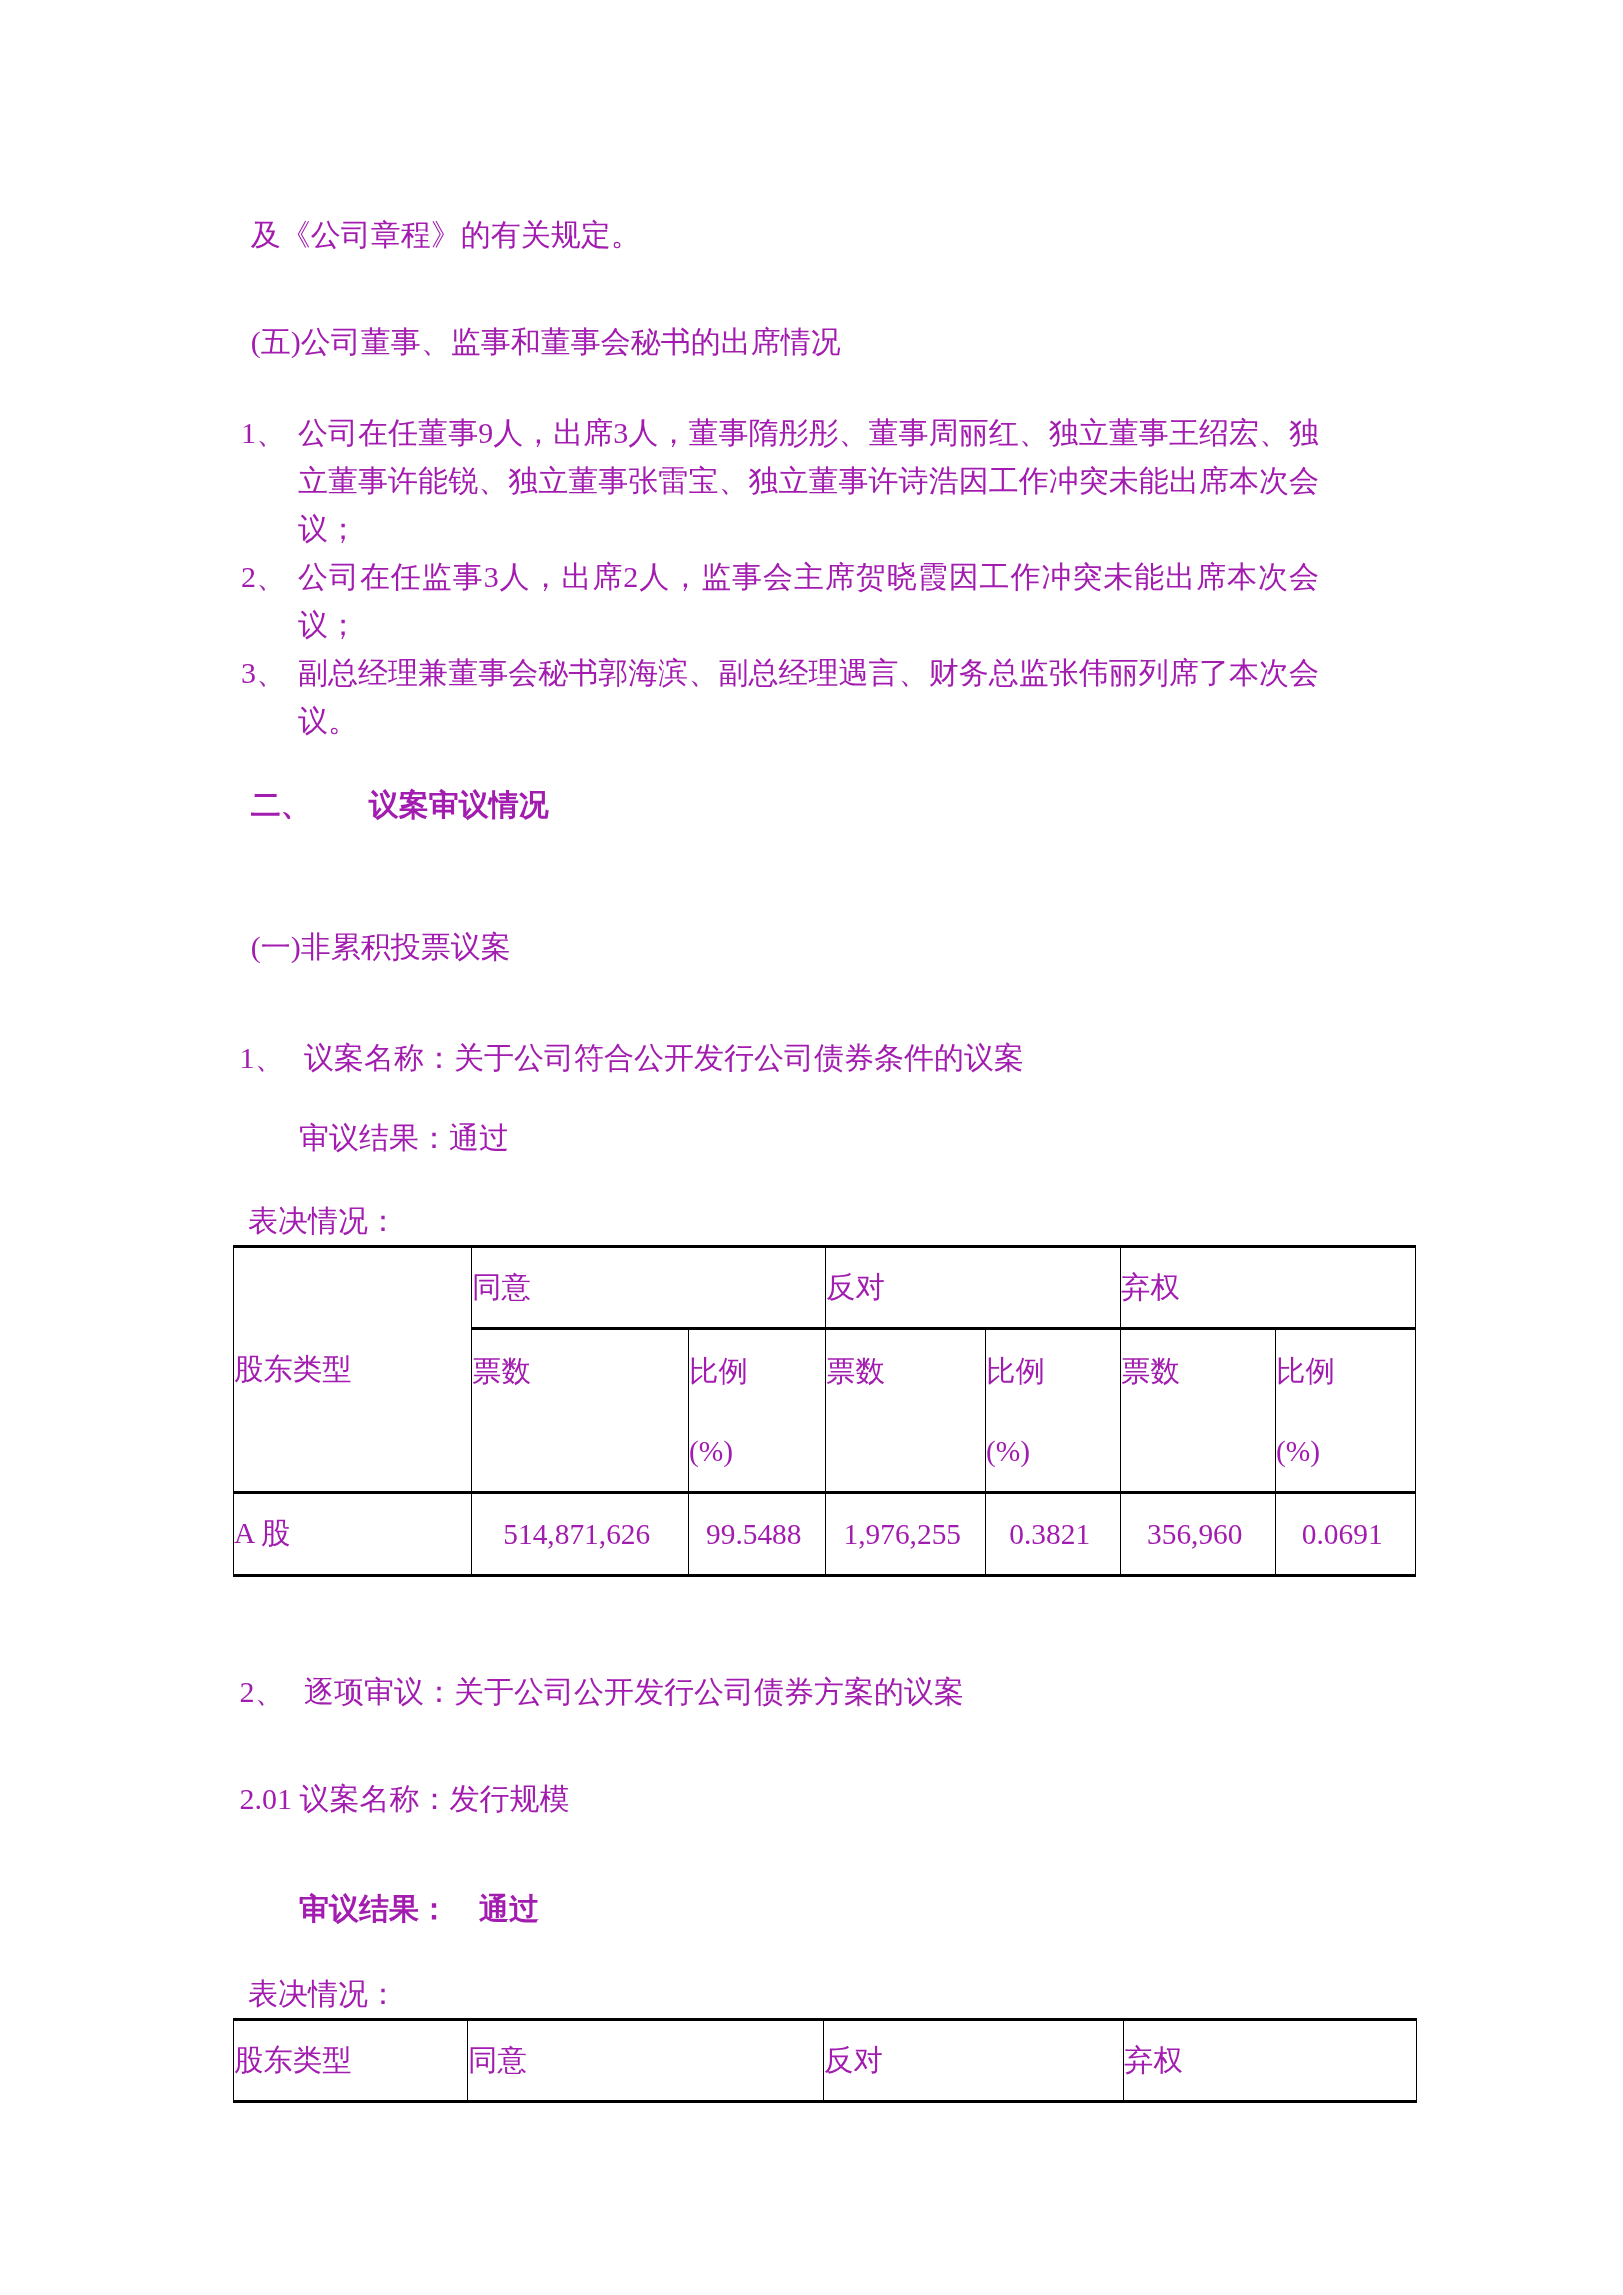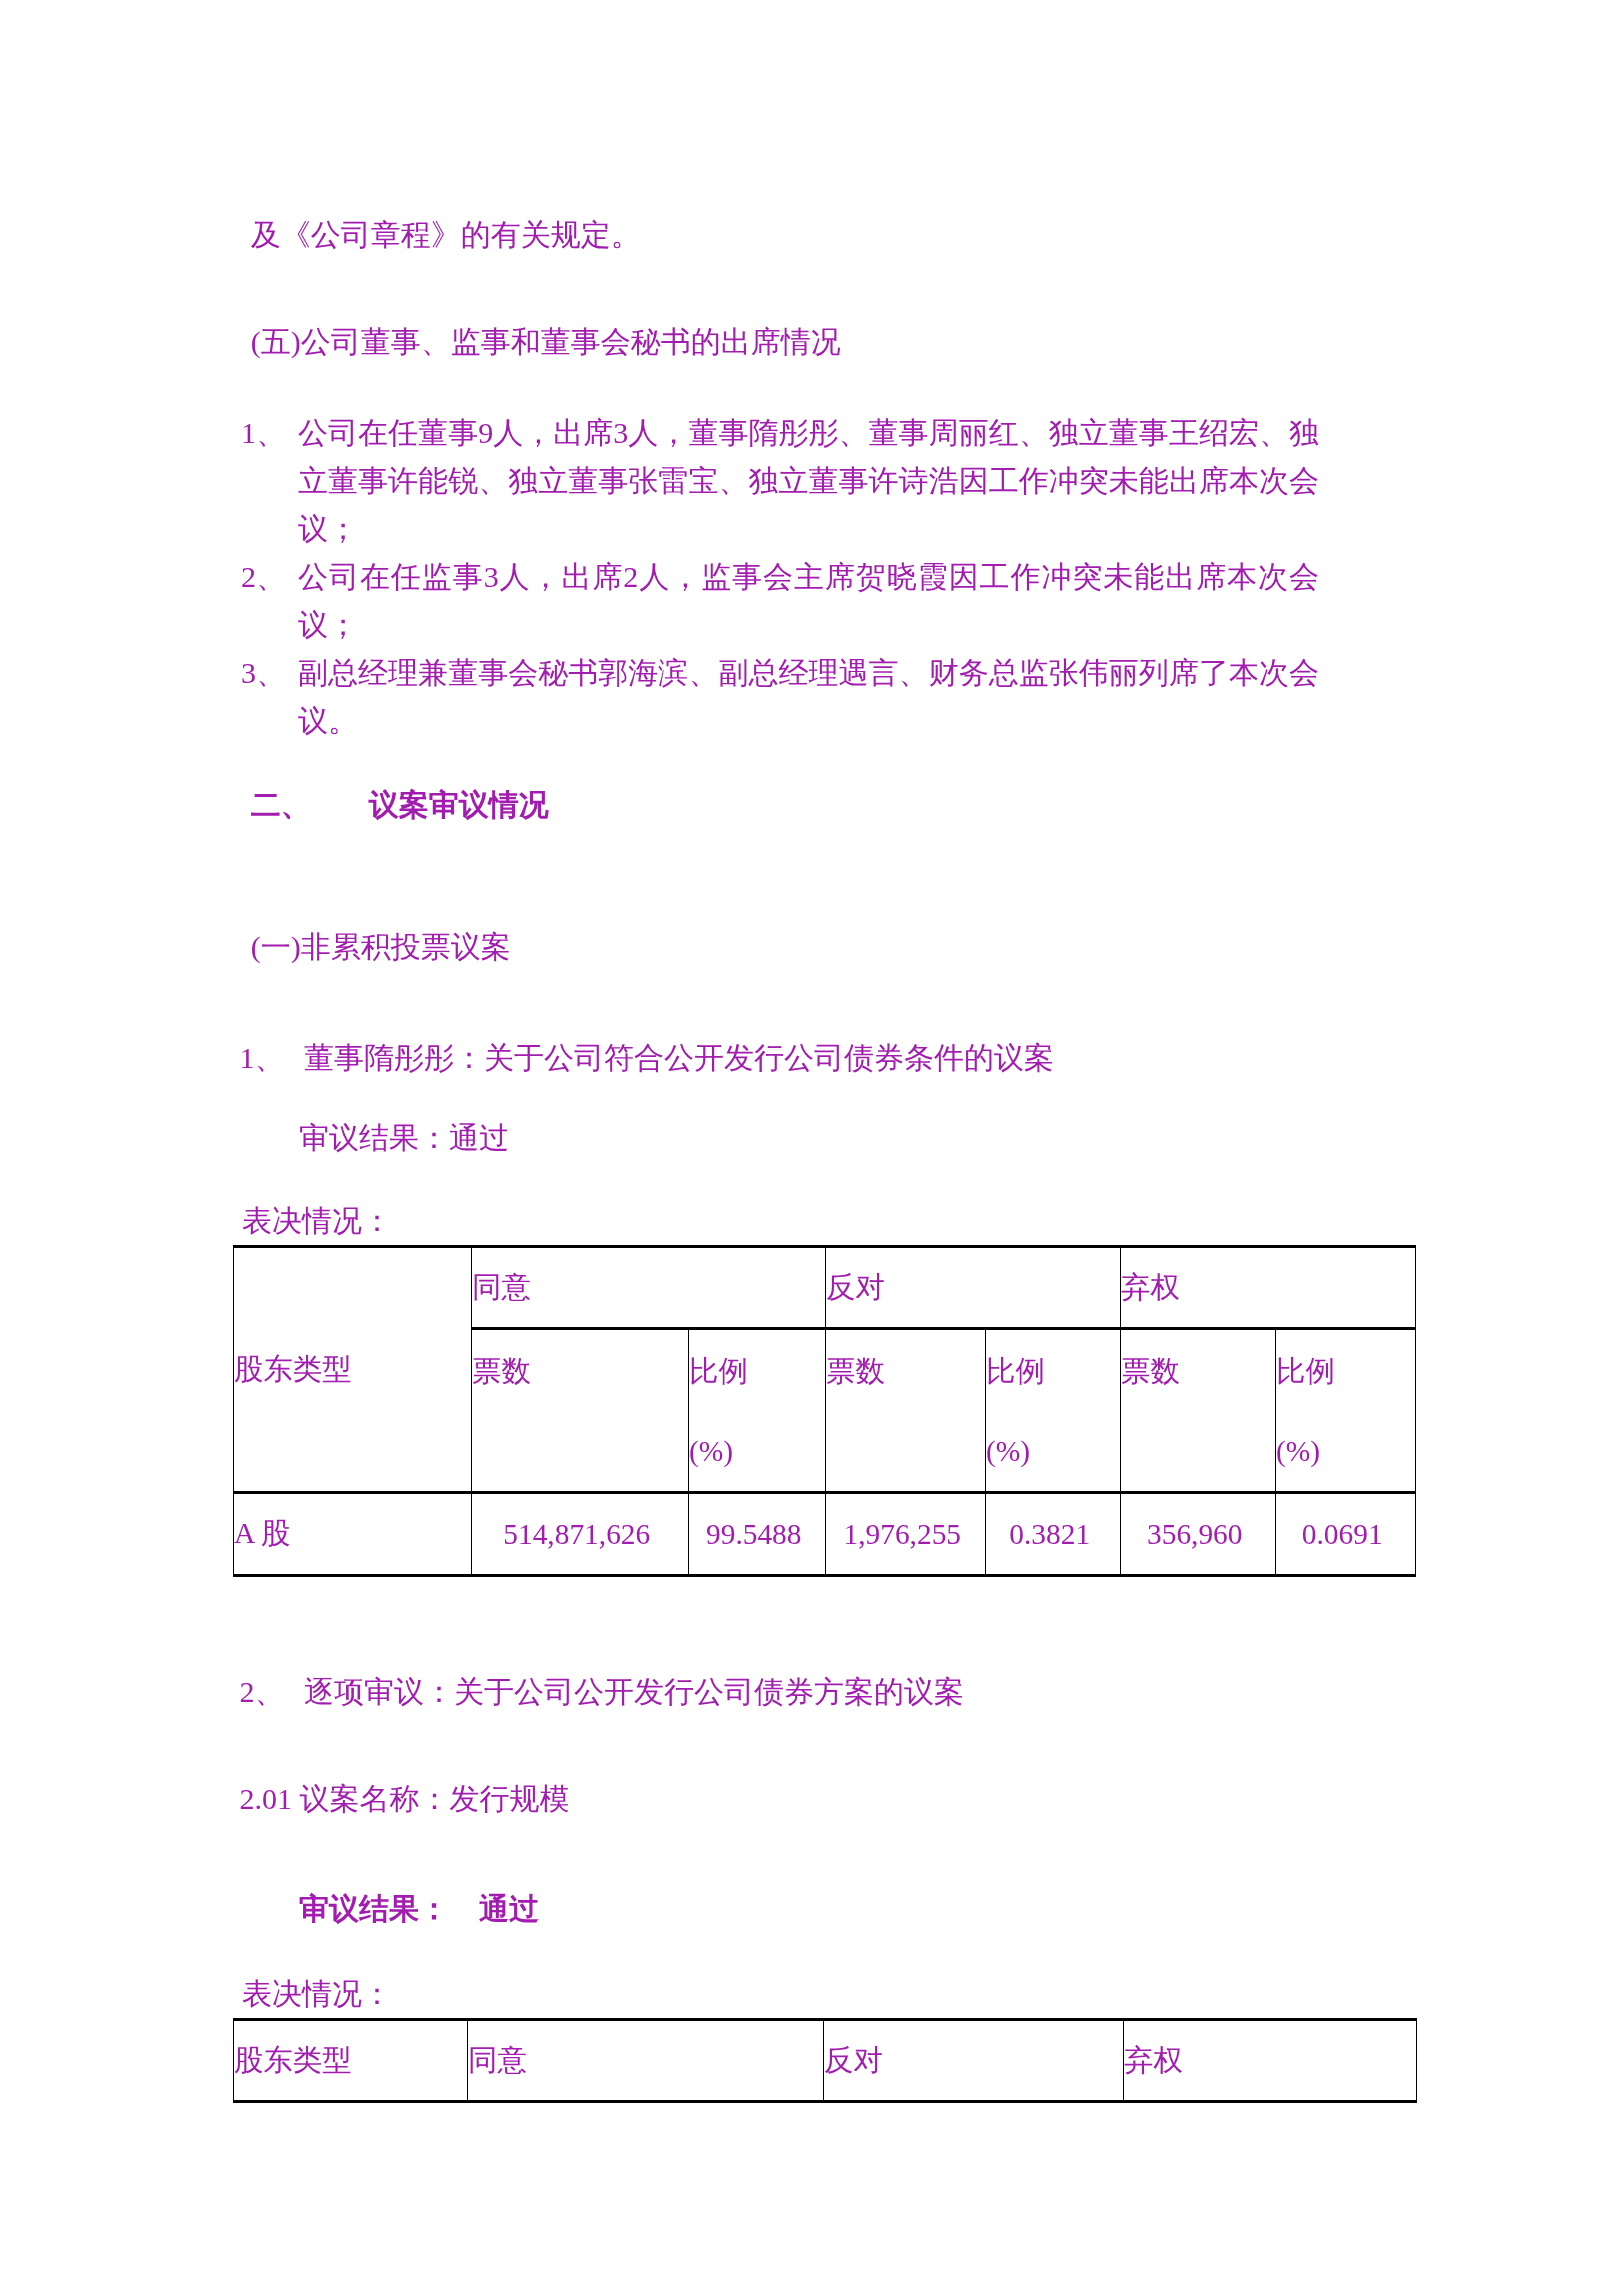--- a/index.html
+++ b/index.html
@@ -12,21 +12,21 @@
     box-sizing: border-box;
     padding: 211px 196px 0 233px;
     font-family: "Liberation Serif", "DejaVu Serif", serif;
     color: #a21caf;
     font-size: 30px;
     line-height: 48px;
   }
   p { margin: 0; }
   .indent-body   { margin-left: 17.7px; }
   .indent-result { margin-left: 66px; }
-  .indent-vote   { margin-left: 9px; }
+  .indent-vote   { margin-left: 15px; }
   .indent-num    { margin-left: 6.5px; }
 
   .sec5     { margin-top: 59px; }
   .att-list { margin-top: 43px; }
   .list-item {
     position: relative;
     padding-left: 65px;
     width: 1021px;
     text-align: justify;
   }
@@ -88,21 +88,21 @@
     <div class="list-item">
       <span class="num">3、</span>
       <span class="txt">副总经理兼董事会秘书郭海滨、副总经理遇言、财务总监张伟丽列席了本次会议。</span>
     </div>
   </div>
 
   <p class="indent-body heading2"><span>二、</span><span class="hgap"></span><span>议案审议情况</span></p>
 
   <p class="indent-body sub1">(一)非累积投票议案</p>
 
-  <p class="indent-num prop1"><span class="pnum">1、</span><span>董事隋彤彤：关于公司符合公开发行公司债券条件的议案</span></p>
+  <p class="indent-num prop1"><span class="pnum">1、</span><span>议案名称：关于公司符合公开发行公司债券条件的议案</span></p>
 
   <p class="indent-result result1">审议结果：通过</p>
 
   <p class="indent-vote votelbl1">表决情况：</p>
 
   <table class="vote" id="table1">
     <colgroup>
       <col style="width:238px">
         <col style="width:217px">
         <col style="width:137px">

